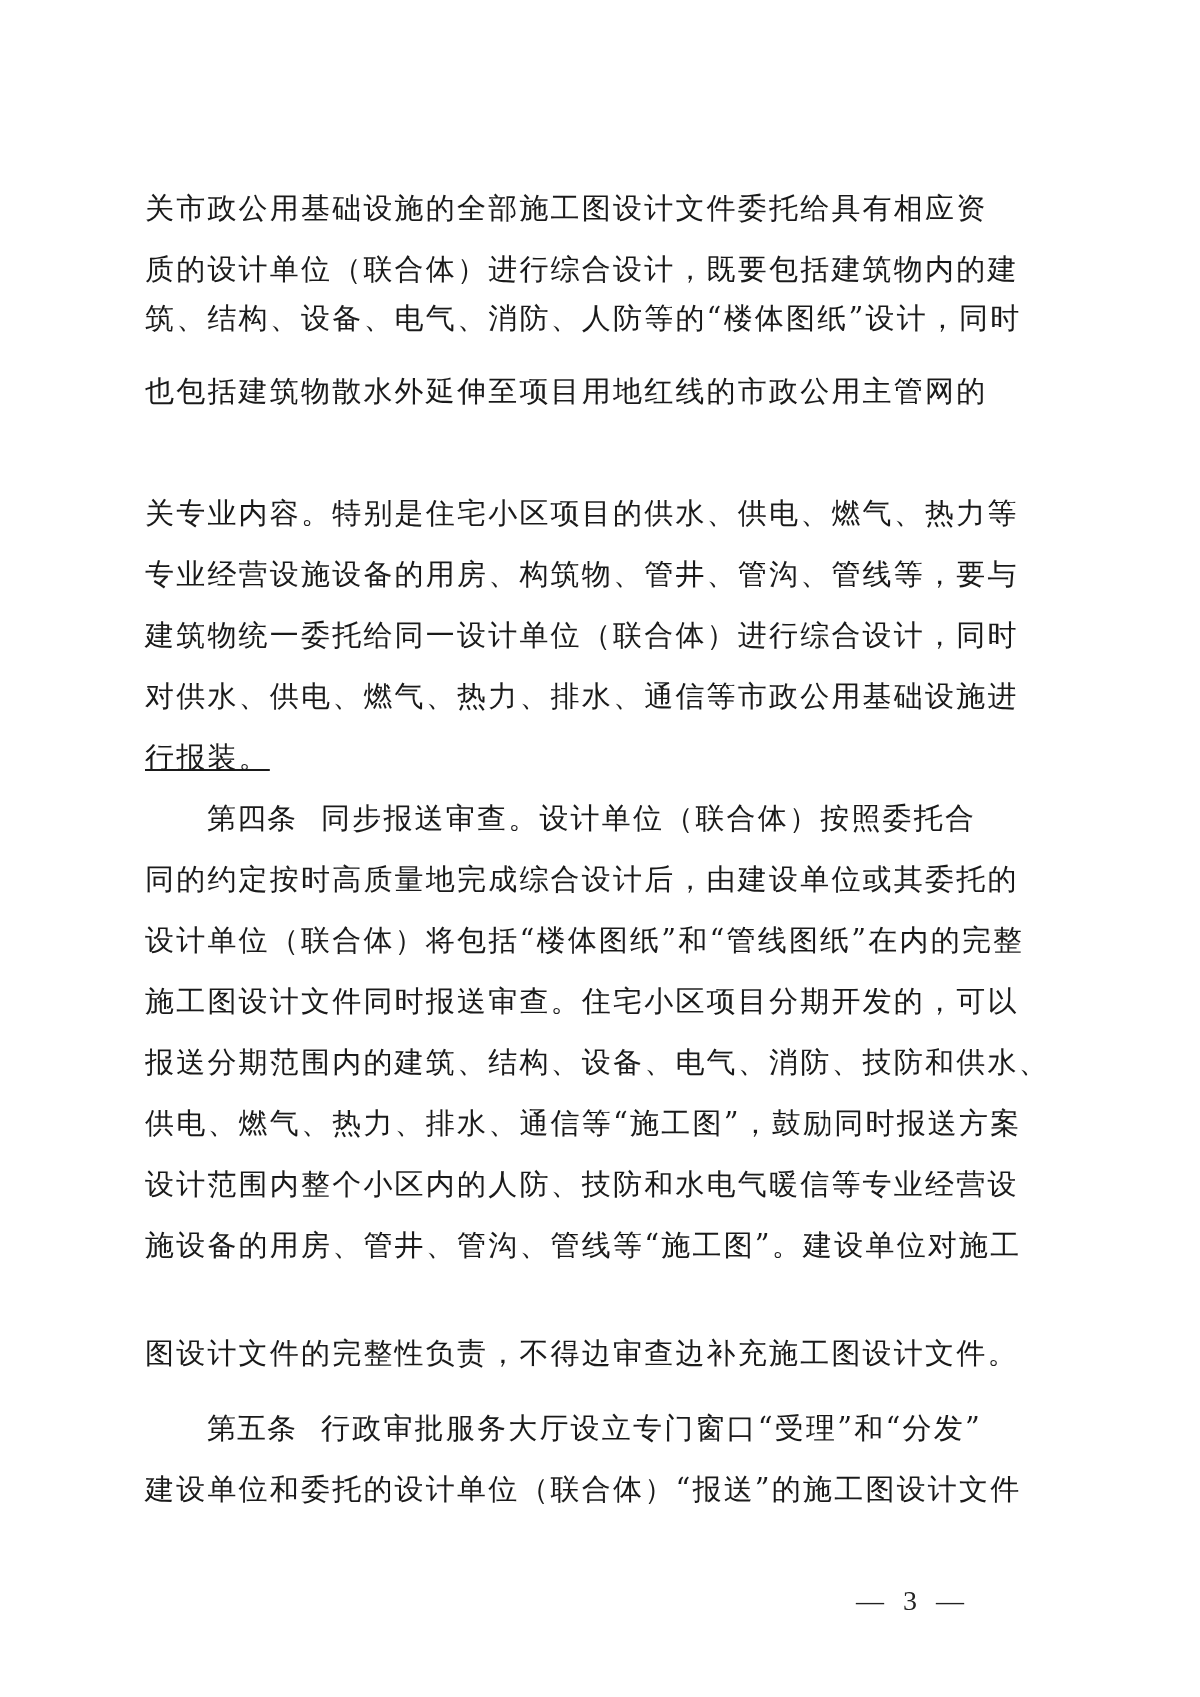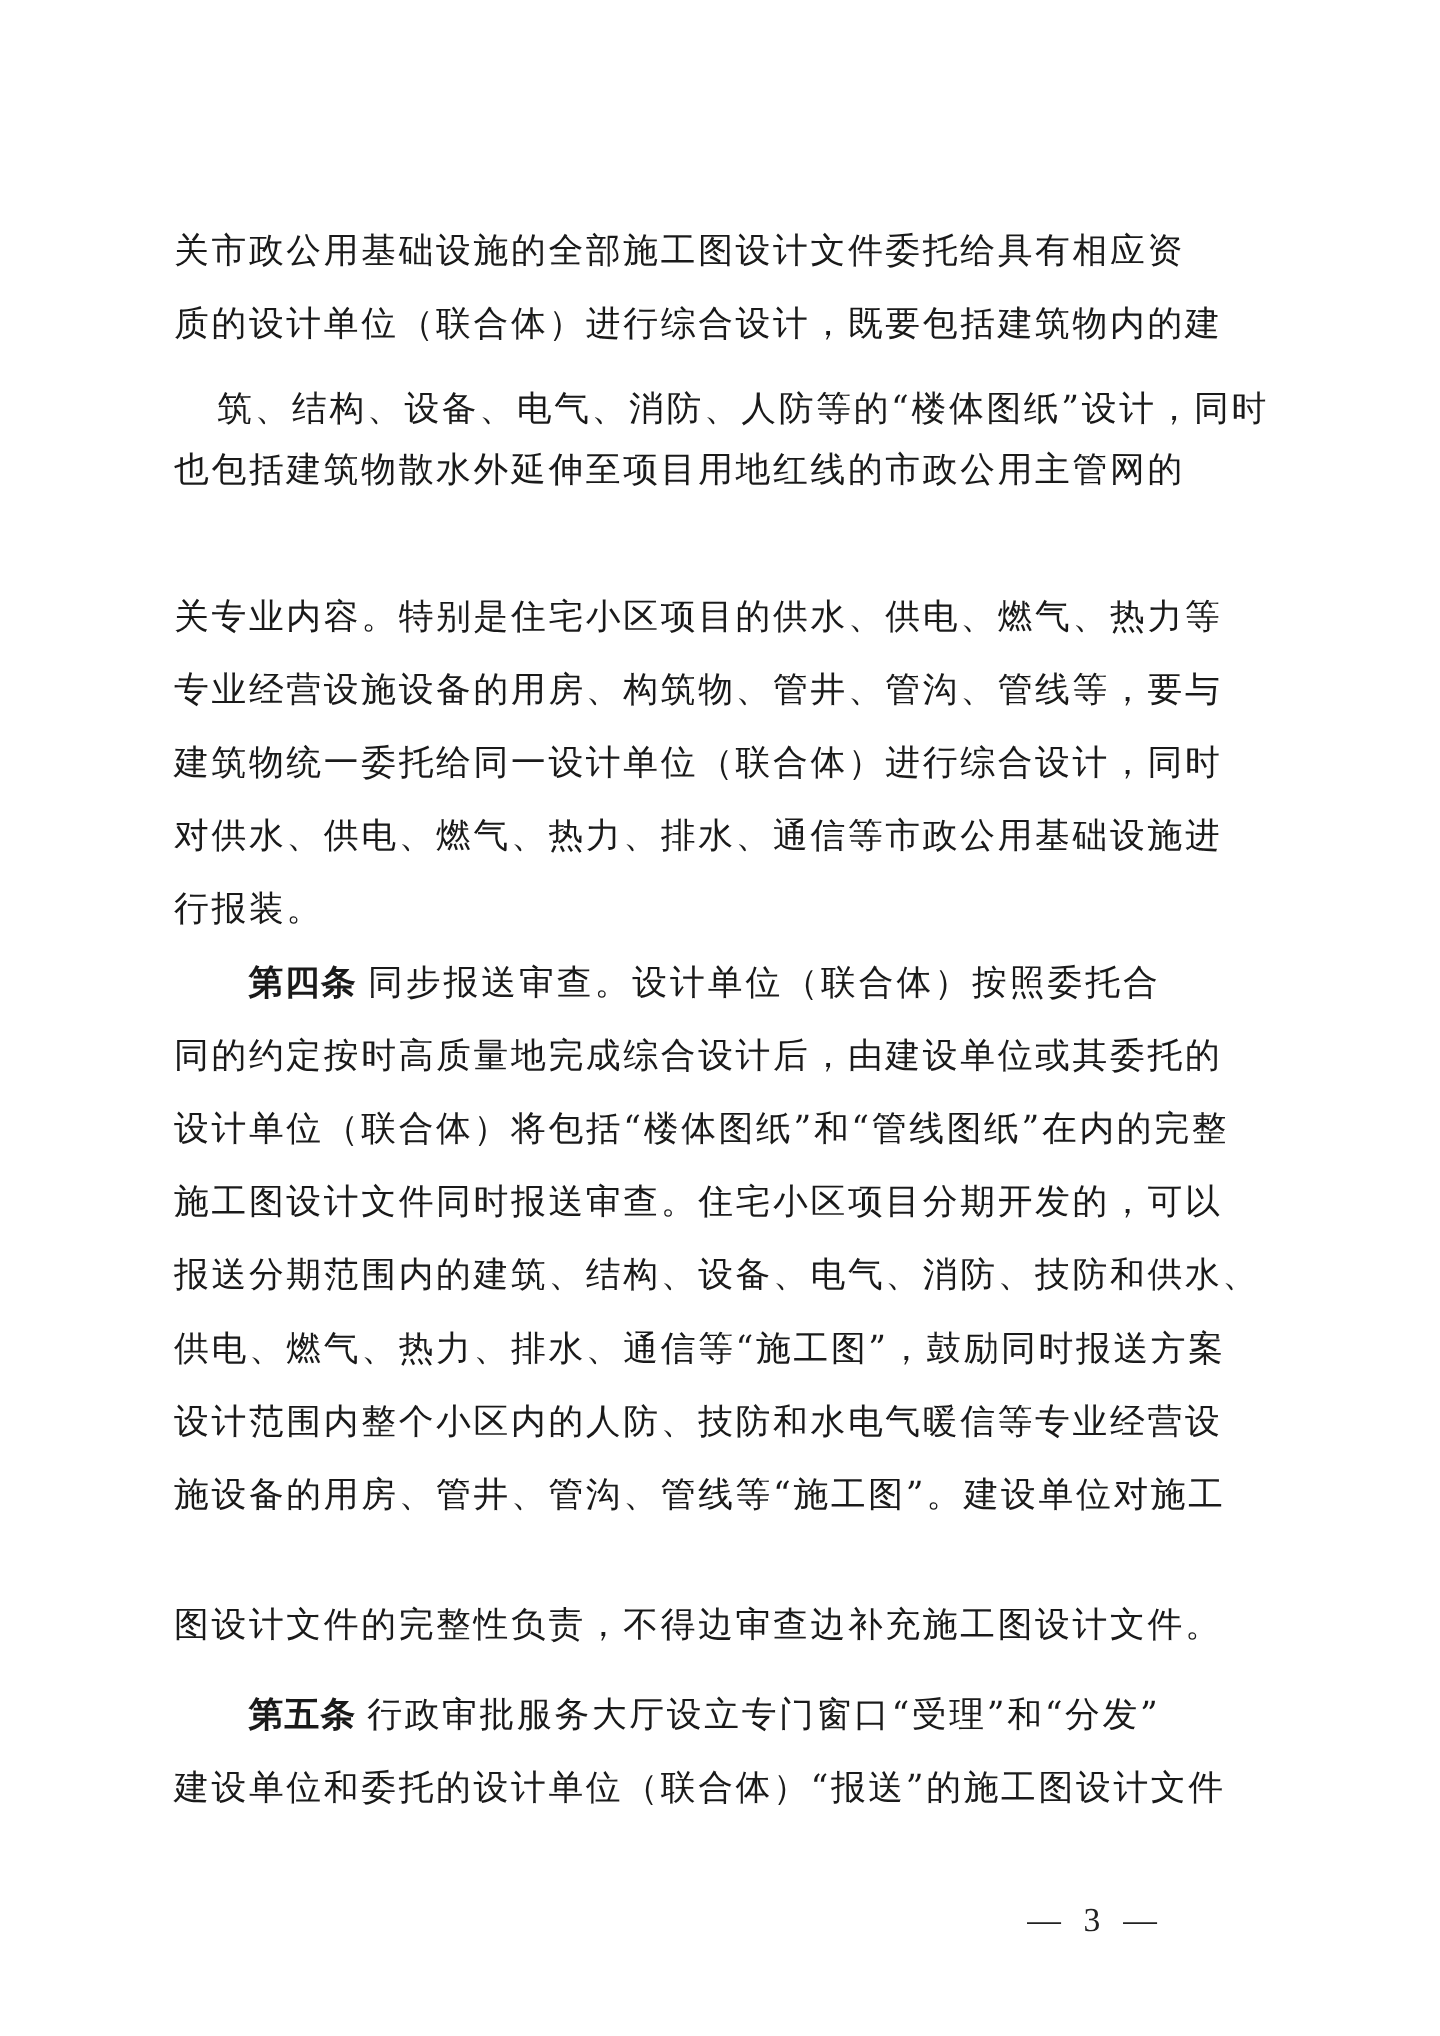--- a/index.html
+++ b/index.html
@@ -10,41 +10,41 @@
     }
     .page { position: absolute; left: 0; top: 0; width: 1200px; height: 1384px; }
     .line {
       position: absolute; left: 145px; width: 822px;
       font-size: 29px; line-height: 40px; height: 40px;
       white-space: nowrap; letter-spacing: 2.2px;
       text-align: justify; text-align-last: justify;
     }
     .line.last { text-align-last: left; }
     .indent { padding-left: 62px; width: 760px; }
-    .heading { font-weight: bold; font-family: "DejaVu Sans", "Liberation Sans", sans-serif; letter-spacing: 1px; margin-right: 9px; }
+    .heading { font-weight: normal; font-family: "DejaVu Sans", "Liberation Sans", sans-serif; letter-spacing: 1px; margin-right: 24px; }
     .page-number {
       position: absolute; left: 856px; top: 1585px;
       font-size: 28px; font-family: "Liberation Serif", "DejaVu Serif", serif;
       letter-spacing: 6px; color: #222;
     }
   </style>
 </head>
 <body>
 
 <div class="page">
 
   <div class="line" style="top:188px;">关市政公用基础设施的全部施工图设计文件委托给具有相应资</div>
   <div class="line" style="top:249px;">质的设计单位（联合体）进行综合设计，既要包括建筑物内的建</div>
-  <div class="line" style="top:320px;margin-left:36px;">筑、结构、设备、电气、消防、人防等的“楼体图纸”设计，同时</div>
+  <div class="line" style="top:298px;">筑、结构、设备、电气、消防、人防等的“楼体图纸”设计，同时</div>
   <div class="line" style="top:371px;">也包括建筑物散水外延伸至项目用地红线的市政公用主管网的</div>
   <div class="line" style="top:493px;">关专业内容。特别是住宅小区项目的供水、供电、燃气、热力等</div>
   <div class="line" style="top:554px;">专业经营设施设备的用房、构筑物、管井、管沟、管线等，要与</div>
   <div class="line" style="top:615px;">建筑物统一委托给同一设计单位（联合体）进行综合设计，同时</div>
   <div class="line" style="top:676px;">对供水、供电、燃气、热力、排水、通信等市政公用基础设施进</div>
-  <div class="line last" style="top:737px;">行报装。</div>
+  <div class="line last" style="top:737px;text-decoration:underline;">行报装。</div>
 
   <div class="line indent" style="top:798px;"><span class="heading">第四条</span><span>同步报送审查。设计单位（联合体）按照委托合</span></div>
   <div class="line" style="top:859px;">同的约定按时高质量地完成综合设计后，由建设单位或其委托的</div>
   <div class="line" style="top:920px;">设计单位（联合体）将包括“楼体图纸”和“管线图纸”在内的完整</div>
   <div class="line" style="top:981px;">施工图设计文件同时报送审查。住宅小区项目分期开发的，可以</div>
   <div class="line" style="top:1042px;">报送分期范围内的建筑、结构、设备、电气、消防、技防和供水、</div>
   <div class="line" style="top:1103px;">供电、燃气、热力、排水、通信等“施工图”，鼓励同时报送方案</div>
   <div class="line" style="top:1164px;">设计范围内整个小区内的人防、技防和水电气暖信等专业经营设</div>
   <div class="line" style="top:1225px;">施设备的用房、管井、管沟、管线等“施工图”。建设单位对施工</div>
   <div class="line" style="top:1333px;">图设计文件的完整性负责，不得边审查边补充施工图设计文件。</div>

